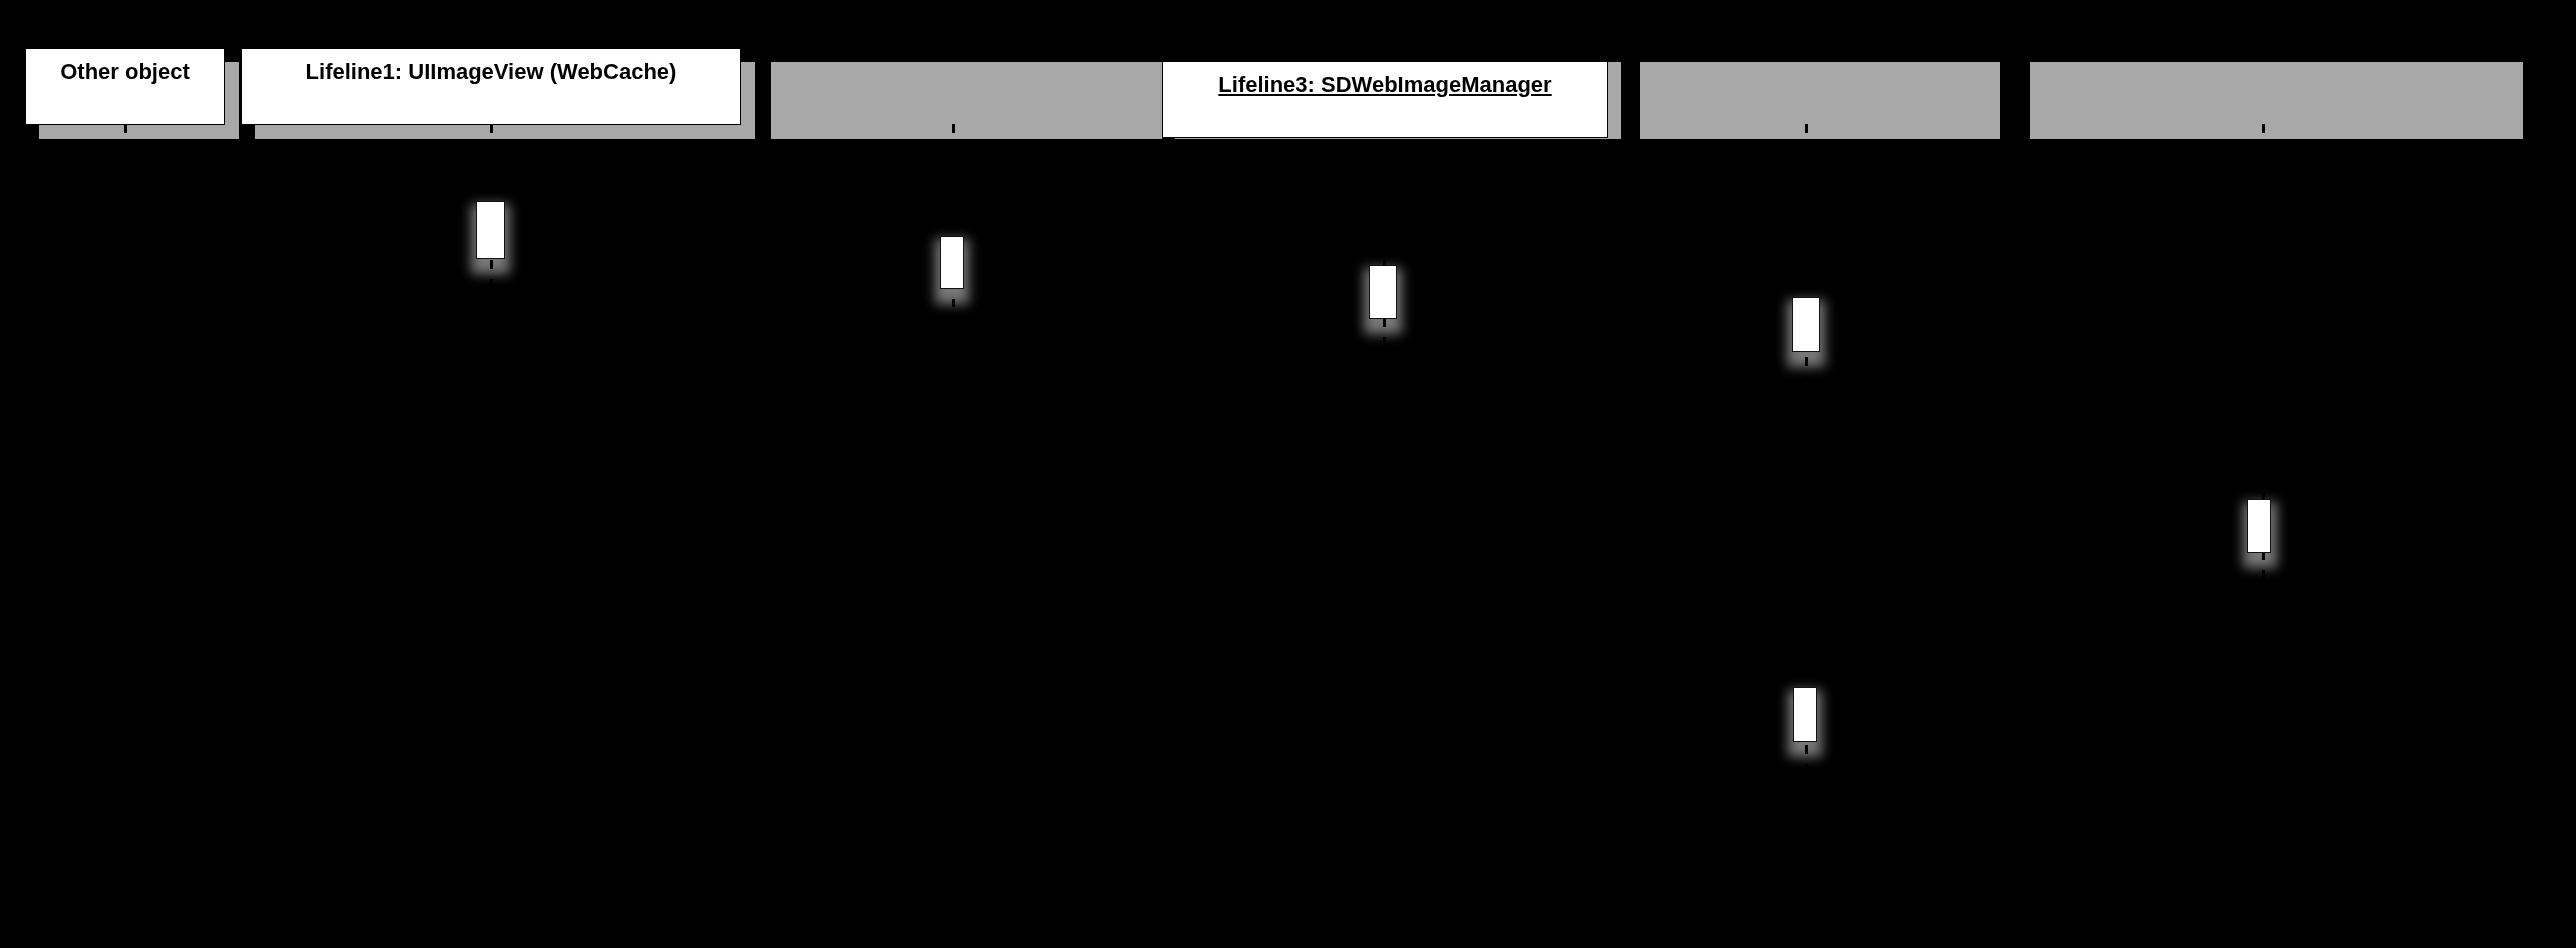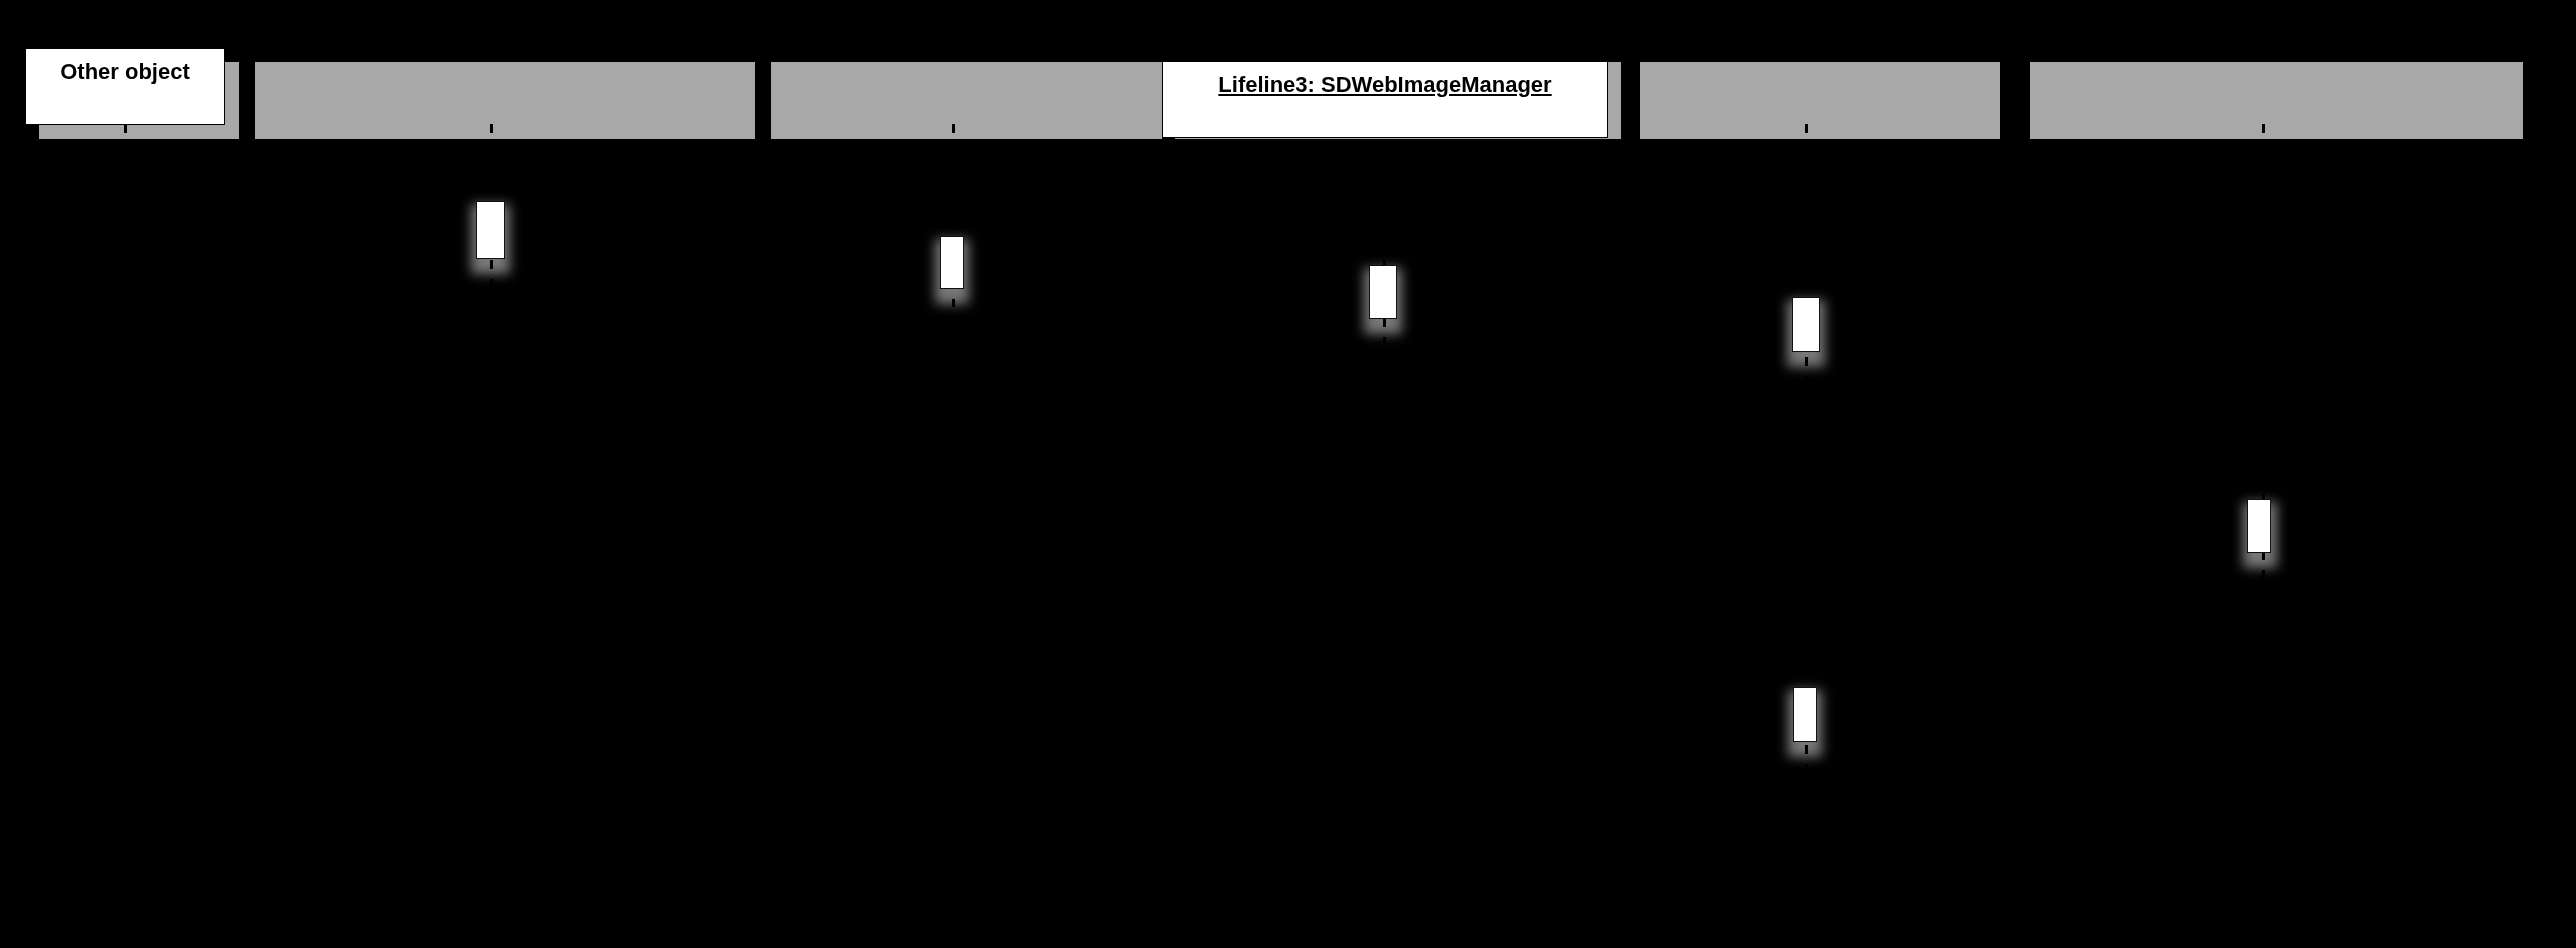--- a/index.html
+++ b/index.html
@@ -68,20 +68,23 @@
 <div id="diagram">
 
   <div class="box-shadow" style="left: 39px; top: 62px; width: 200px; height: 77px;"></div>
   <div class="lifeline-line" style="left: 124px; top: 124px; height: 815px;"></div>
   <div class="box" style="left: 25px; top: 48px; width: 200px; height: 77px;">
     <span class="box-label">Other object</span>
   </div>
 
   <div class="box-shadow" style="left: 255px; top: 62px; width: 500px; height: 77px;"></div>
   <div class="lifeline-line" style="left: 490px; top: 124px; height: 815px;"></div>
+  <div class="box" style="left: 241px; top: 48px; width: 500px; height: 77px;">
+    <span class="box-label">Lifeline1: UIImageView (WebCache)</span>
+  </div>
 
   <div class="box-shadow" style="left: 771px; top: 62px; width: 391px; height: 77px;"></div>
   <div class="lifeline-line" style="left: 952px; top: 124px; height: 815px;"></div>
 
   <div class="box-shadow" style="left: 1175px; top: 62px; width: 446px; height: 77px;"></div>
   <div class="lifeline-line" style="left: 1383px; top: 124px; height: 815px;"></div>
   <div class="box" style="left: 1162px; top: 61px; width: 446px; height: 77px; text-decoration: underline;">
     <span class="box-label">Lifeline3: SDWebImageManager</span>
   </div>
 

